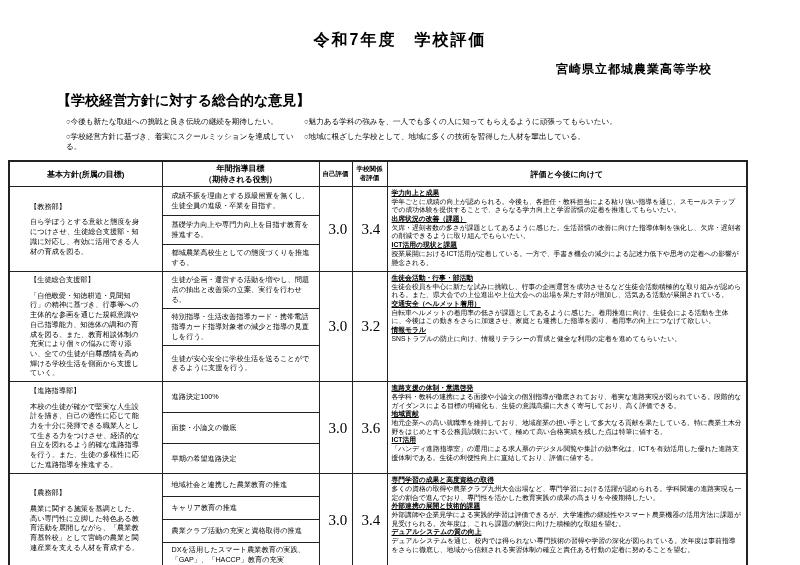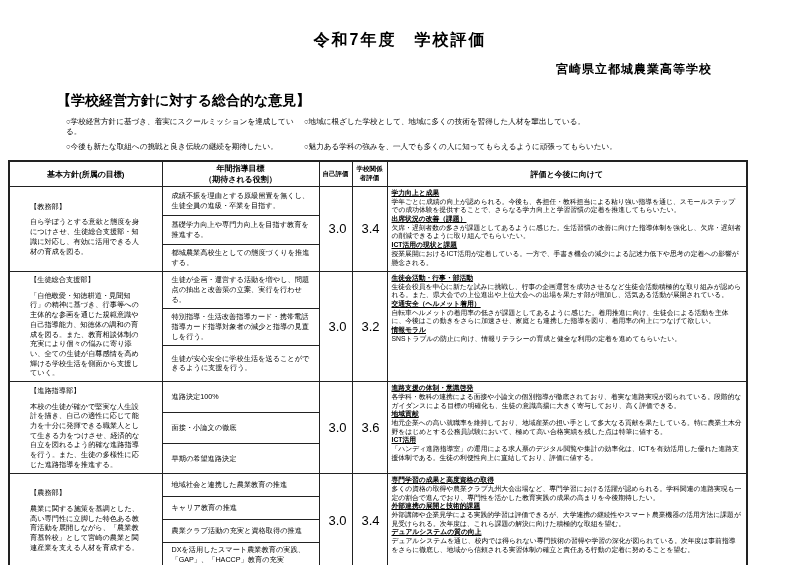--- a/index.html
+++ b/index.html
@@ -13,42 +13,42 @@
   .op-row { display:grid; grid-template-columns:238px auto; margin-bottom:5px; }
   table { border-collapse:collapse; margin:8px 0 0 57px; width:738px; table-layout:fixed; }
   table, td, th { border:1px solid #222; }
   table { border-width:2px;margin-left:8px; }
   th { font-size:8px; font-weight:bold; text-align:center; vertical-align:middle; padding:1px; }
   th.small-h { font-size:6.5px; }
   td { font-size:7.2px; vertical-align:middle; padding:2px 9px; line-height:1.35; }
   td.policy-cell { vertical-align:middle; padding:3px 20px; }
   .dept { margin-bottom:6px; }
   td.goal-cell {}
-  td.score-cell { text-align:right; font-size:13px; font-family:Liberation Sans, sans-serif; }
+  td.score-cell { text-align:right; font-size:15px; font-family:Liberation Serif, serif; }
   td.eval-cell { vertical-align:top; font-size:6.8px; line-height:1.28; padding:2px 4px; }
   .eval-h { text-decoration:underline; font-weight:bold; }
   .eval-b { margin-bottom:0px; }
   .footnote { font-size:7.6px; margin:7px 0 0 66px; }
   .hdr-goal-sub { display:block;text-align:center; }
 </style>
 </head>
 <body>
 
 <div class="page">
   <div class="title">令和7年度　学校評価</div>
   <div class="school">宮崎県立都城農業高等学校</div>
   <div class="opinions-heading">【学校経営方針に対する総合的な意見】</div>
   <div class="opinions">
     <div class="op-row">
+      <span>○今後も新たな取組への挑戦と良き伝統の継続を期待したい。</span>
+      <span>○魅力ある学科の強みを、一人でも多くの人に知ってもらえるように頑張ってもらいたい。</span>
+    </div>
+    <div class="op-row">
       <span>○学校経営方針に基づき、着実にスクールミッションを達成している。</span>
       <span>○地域に根ざした学校として、地域に多くの技術を習得した人材を輩出している。</span>
-    </div>
-    <div class="op-row">
-      <span>○今後も新たな取組への挑戦と良き伝統の継続を期待したい。</span>
-      <span>○魅力ある学科の強みを、一人でも多くの人に知ってもらえるように頑張ってもらいたい。</span>
     </div>
   </div>
 
   <table>
     <colgroup>
       <col style="width:153px">
         <col style="width:157px">
         <col style="width:33px">
         <col style="width:35px">
         <col style="width:360px">

